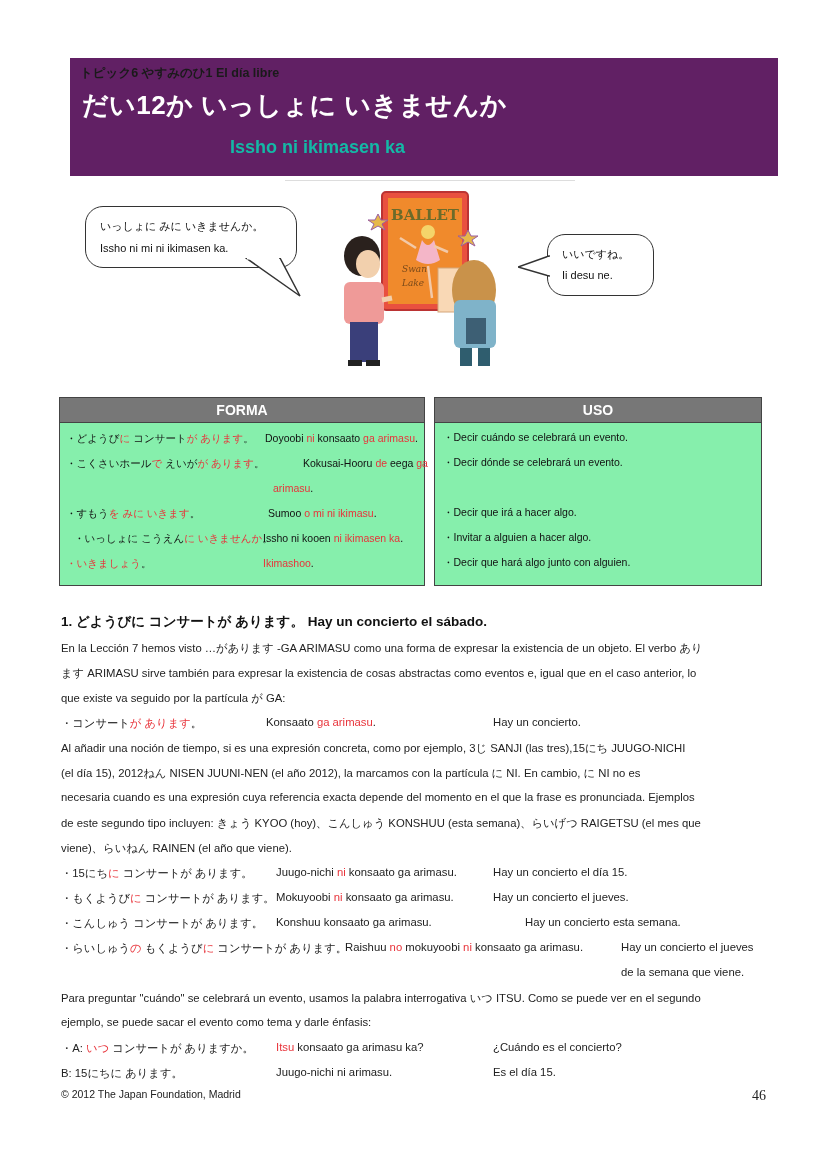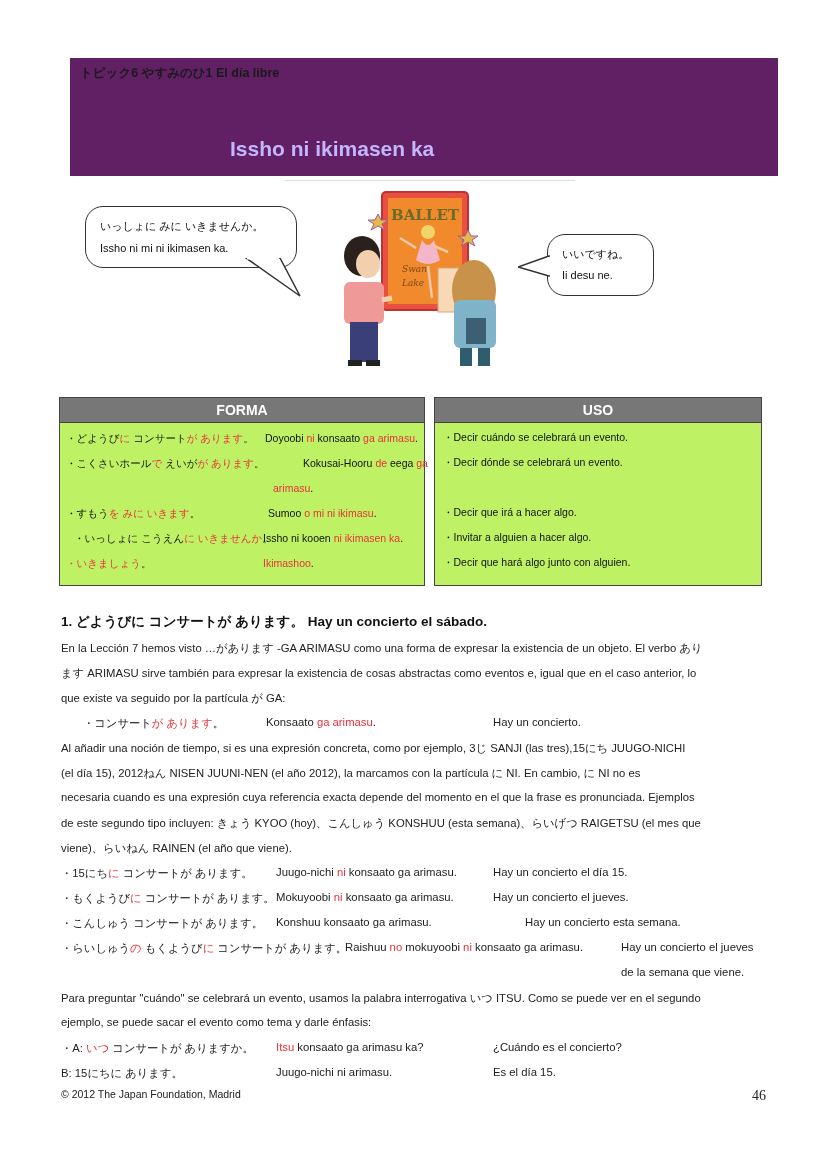--- a/index.html
+++ b/index.html
@@ -1,48 +1,49 @@
 <!DOCTYPE html>
 <html><head>
 <meta charset="utf-8">
 <style>
   html,body{margin:0;padding:0;background:#ffffff;}
   body{width:828px;height:1171px;position:relative;overflow:hidden;font-family:"Liberation Sans","DejaVu Sans",sans-serif;color:#222;}
   .banner{position:absolute;left:70px;top:58px;width:708px;height:118px;background:#612064;}
   .banner .topic{position:absolute;left:10px;top:7px;font-size:12.5px;font-weight:bold;color:#1a1a1a;}
   .banner .title{position:absolute;left:12px;top:30px;font-size:26px;font-weight:bold;color:#ffffff;letter-spacing:0.5px;}
-  .banner .romaji{position:absolute;left:160px;top:79px;font-size:21px;font-weight:bold;color:#c4b5fd;}
+  .banner .romaji{position:absolute;left:160px;top:79px;font-size:18px;font-weight:bold;color:#14b8a6;}
   .rule{position:absolute;left:285px;top:180px;width:290px;height:1px;background:#ddd;}
 
   .bubble{position:absolute;background:#fff;border:1.5px solid #333;border-radius:18px;font-size:11px;color:#111;}
   .bubble div{position:absolute;left:14px;white-space:nowrap;}
   .bubble-left{left:85px;top:206px;width:210px;height:60px;}
   .bubble-right{left:547px;top:234px;width:105px;height:60px;}
 
   .illus{position:absolute;left:330px;top:190px;width:170px;height:190px;}
 
-  .box{position:absolute;top:397px;border:1.2px solid #444;background:#bef264;}
+  .box{position:absolute;top:397px;border:1.2px solid #444;background:#86efac;}
   .box .hdr{height:24px;background:#777777;color:#fff;font-weight:bold;font-size:14px;text-align:center;line-height:25px;border-bottom:1.2px solid #444;}
   .forma{left:59px;width:364px;height:187px;}
   .uso{left:434px;width:326px;height:187px;}
   .line{position:absolute;font-size:10.5px;white-space:nowrap;color:#111;}
   .r{color:#e8333a;}
   .b{color:#3c62b0;}
 
   .sec-title{position:absolute;left:61px;top:613px;font-size:13.5px;font-weight:bold;color:#111;}
   .p{position:absolute;left:61px;font-size:11.3px;white-space:nowrap;color:#222;}
   .ex{position:absolute;font-size:11.3px;white-space:nowrap;color:#222;}
   .foot{position:absolute;left:61px;top:1088px;font-size:10.5px;color:#222;}
   .pnum{position:absolute;left:752px;top:1088px;font-size:14px;font-family:"Liberation Serif","DejaVu Serif",serif;color:#222;}
 </style>
 </head>
 <body>
 
 <div class="banner">
   <div class="topic">トピック6  やすみのひ1  El día libre</div>
+  <div class="title">だい12か  いっしょに  いきませんか</div>
   <div class="romaji">Issho ni ikimasen ka</div>
 </div>
 <div class="rule"></div>
 
 <div class="bubble bubble-left">
   <div style="top:12px">いっしょに  みに  いきませんか。</div>
   <div style="top:35px">Issho ni mi ni ikimasen ka.</div>
 </div>
 <svg style="position:absolute;left:240px;top:258px" width="62" height="40">
   <polygon points="6,0 40,0 60,38" fill="#fff" stroke="#333" stroke-width="1.5"></polygon>
@@ -114,21 +115,21 @@
   <div class="line" style="left:8px;top:158px">・Decir que hará algo junto con alguien.</div>
 </div>
 
 <div class="sec-title">1.  どようびに  コンサートが  あります。 Hay un concierto el sábado.</div>
 
 <div class="p" style="top:641px">En la Lección 7 hemos visto …があります  -GA ARIMASU como una forma de expresar la existencia de un objeto. El verbo  あり</div>
 <div class="p" style="top:666px">ます  ARIMASU sirve también para expresar la existencia de cosas abstractas como eventos e, igual que en el caso anterior, lo</div>
 <div class="p" style="top:691px">que existe va seguido por la partícula  が  GA:</div>
 
 <div id="ex0">
-    <div class="ex" style="left: 61px; top: 716px; margin-left: 22px;"><span>・コンサート</span><span class="r">が  あります</span><span>。</span></div>
+    <div class="ex" style="left: 61px; top: 716px;"><span>・コンサート</span><span class="r">が  あります</span><span>。</span></div>
     <div class="ex" style="left: 266px; top: 716px;"><span>Konsaato </span><span class="r">ga arimasu</span><span>.</span></div>
     <div class="ex b" style="left: 493px; top: 716px;">Hay un concierto.</div>
   </div>
 
 <div class="p" style="top:741px">Al añadir una noción de tiempo, si es una expresión concreta, como por ejemplo,  3じ  SANJI (las tres),15にち  JUUGO-NICHI</div>
 <div class="p" style="top:766px">(el día 15),  2012ねん  NISEN JUUNI-NEN (el año 2012),  la marcamos con la partícula  に  NI.  En cambio,  に  NI no es</div>
 <div class="p" style="top:791px">necesaria cuando es una expresión cuya referencia exacta depende del momento en el que la frase es pronunciada. Ejemplos</div>
 <div class="p" style="top:816px">de este segundo tipo incluyen: きょう KYOO (hoy)、こんしゅう KONSHUU (esta semana)、らいげつ RAIGETSU (el mes que</div>
 <div class="p" style="top:841px">viene)、らいねん  RAINEN (el año que viene).</div>
 

